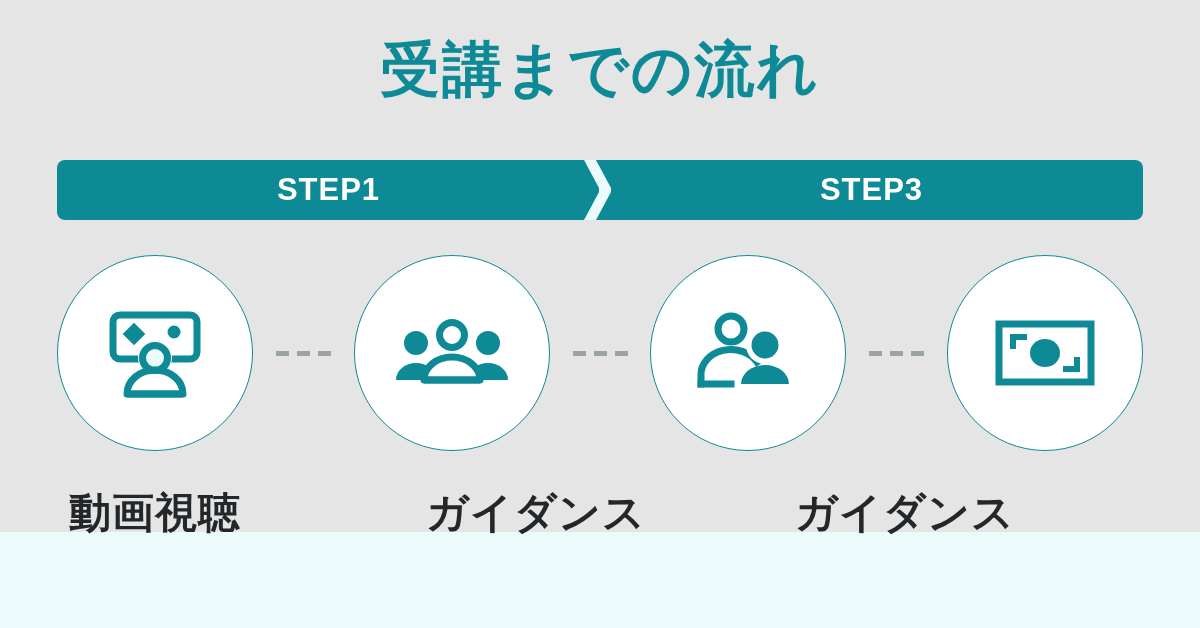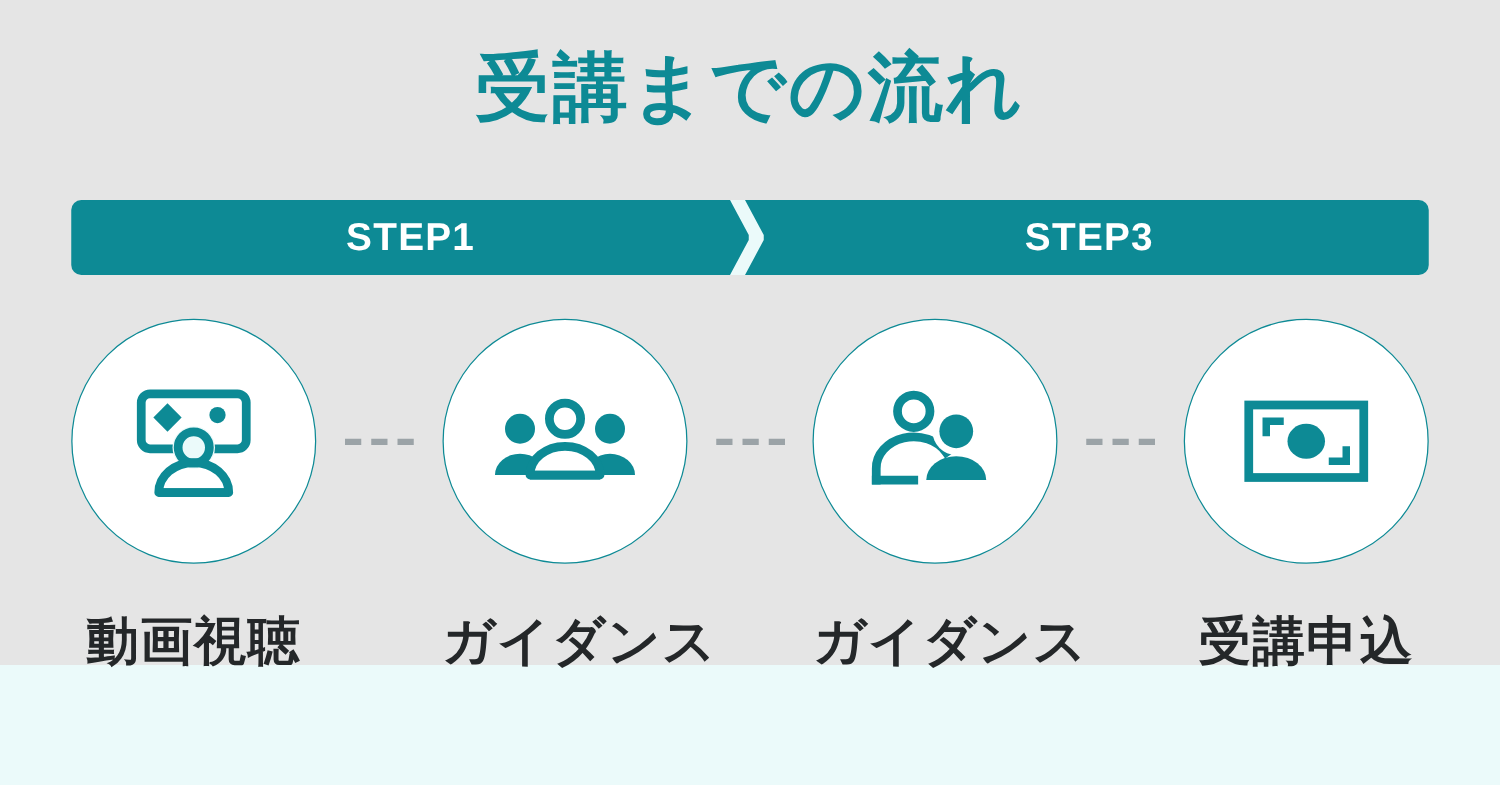--- a/index.html
+++ b/index.html
@@ -250,16 +250,15 @@
     </div>
   </div>
 
   <div class="caption-row">
     <div class="caption">動画視聴</div>
     <div class="caption-gap"></div>
     <div class="caption">ガイダンス</div>
     <div class="caption-gap"></div>
     <div class="caption">ガイダンス</div>
     <div class="caption-gap"></div>
-    <div class="caption">受講申込</div>
   </div>
 
 </div>
 
 </body></html>

